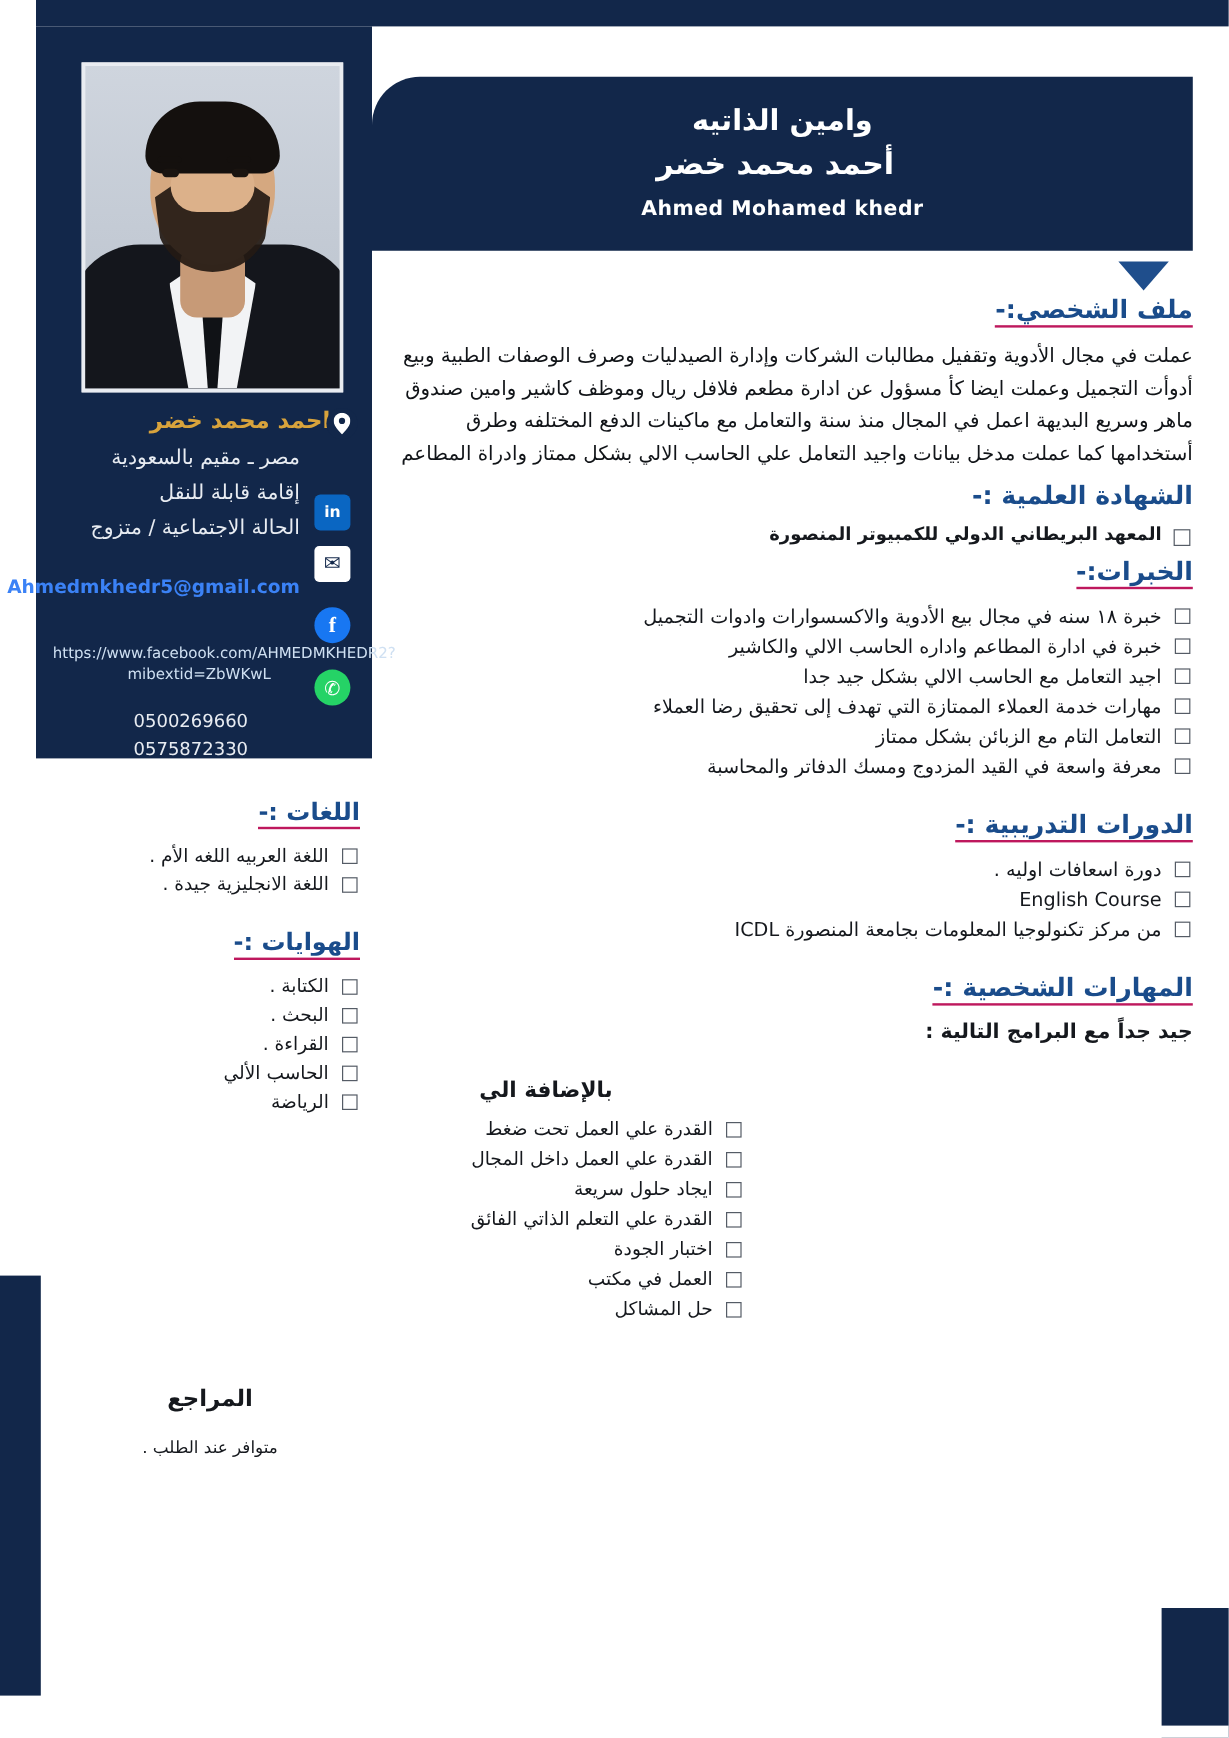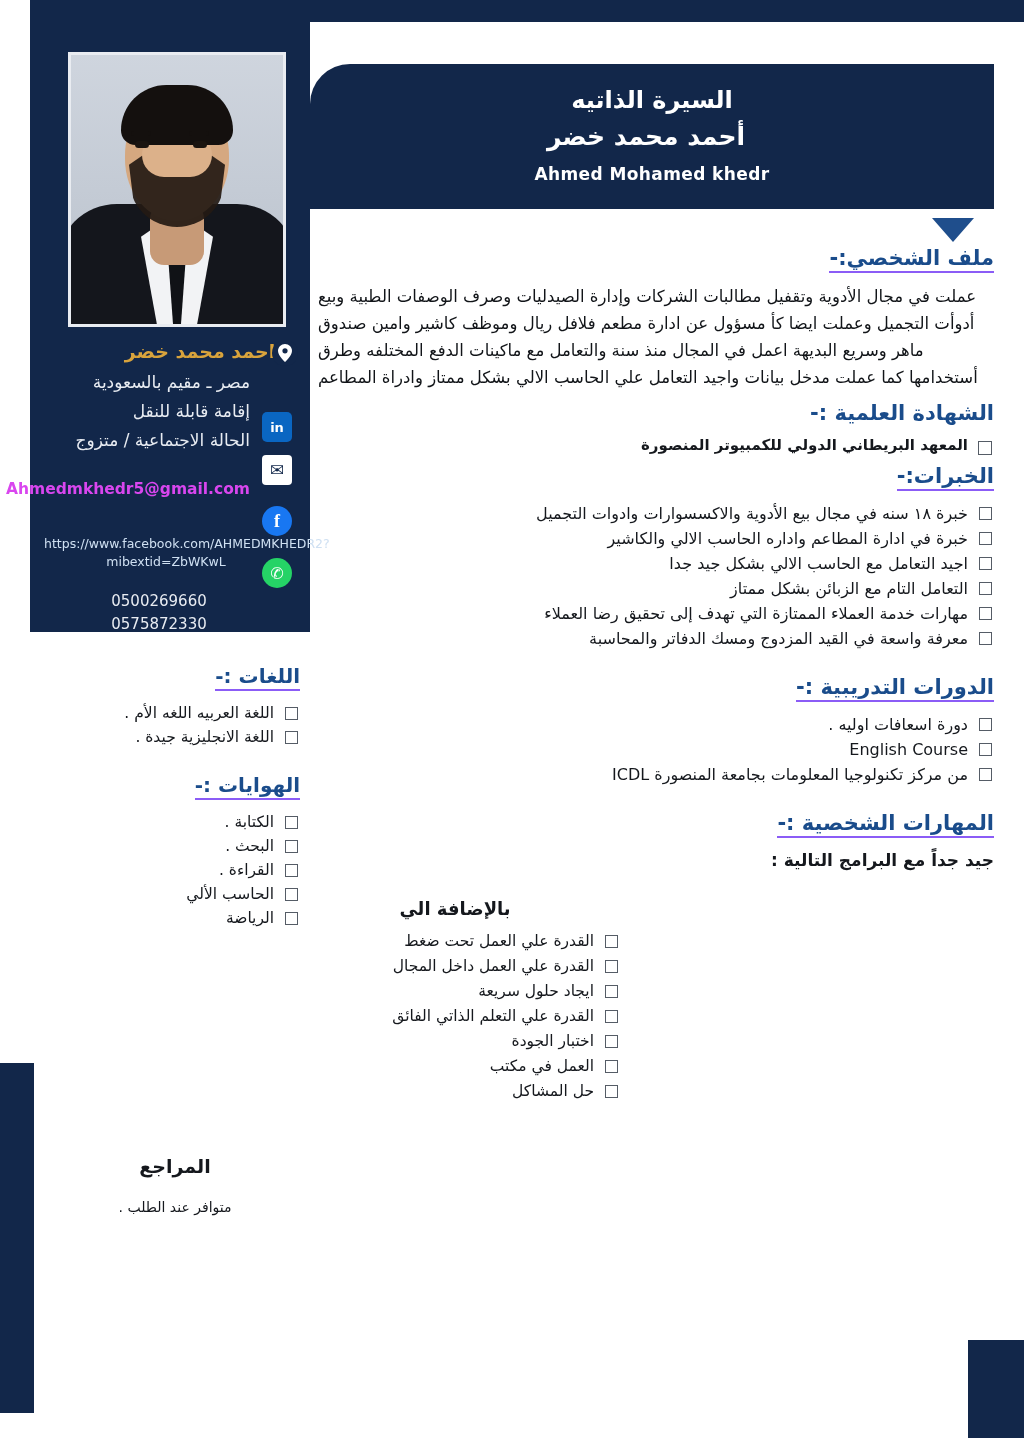--- a/index.html
+++ b/index.html
@@ -114,21 +114,21 @@
   .name-ar {
     position: absolute; left: 30px; top: 318px; width: 280px;
     text-align: center; color: #d8a33c; font-size: 19px; font-weight: bold;
   }
   .left-lines {
     position: absolute; right: 60px; top: 346px; width: 222px;
     text-align: right; color: #e8ecf2; font-size: 17px; line-height: 29px;
   }
   .email-line {
     position: absolute; right: 60px; top: 458px; width: 230px;
-    text-align: right; color: #d946ef; font-size: 15.5px; font-weight: bold;
+    text-align: right; color: #3b82f6; font-size: 15.5px; font-weight: bold;
   }
   .fb-line {
     position: absolute; left: 14px; top: 513px; width: 244px;
     text-align: center; color: #cfe0f2; font-size: 12.5px; line-height: 18px;
     direction: ltr;
   }
   .phones {
     position: absolute; left: 14px; top: 568px; width: 230px;
     text-align: center; color: #e8ecf2; font-size: 15px; line-height: 23px;
     direction: ltr;
@@ -181,30 +181,30 @@
     position: absolute;
     left: 318px; top: 246px;
     width: 676px;
     text-align: right;
   }
   .sec-title {
     color: #1a4c8b;
     font-size: 21px;
     font-weight: bold;
     margin: 0 0 6px 0;
-    border-bottom: 2px solid #8b5cf6;
+    border-bottom: 2px solid #be185d;
     display: inline-block;
     padding-bottom: 1px;
   }
   .sec-title.nounder { border-bottom: none; text-align: right; }
   .profile-text {
     color: #111418;
     font-size: 16.5px;
     line-height: 27px;
-    text-align: left;
+    text-align: right;
     margin: 4px 0 10px 0;
   }
   .bullets { list-style: none; margin: 4px 0 10px 0; padding: 0; }
   .bullets li {
     color: #15181d;
     font-size: 16px;
     line-height: 25px;
     position: relative;
     padding-right: 26px;
   }
@@ -318,41 +318,41 @@
       <path d="M7 0C3.2 0 0 3.1 0 6.9C0 11.6 7 18 7 18s7-6.4 7-11.1C14 3.1 10.8 0 7 0z" fill="#ffffff"></path>
       <circle cx="7" cy="6.8" r="2.6" fill="#12274a"></circle>
     </svg>
   </div>
   <div class="badge li">in</div>
   <div class="badge mail">✉</div>
   <div class="badge fb">f</div>
   <div class="badge wa">✆</div>
 
   <div class="header-band">
-    <div class="h-title">السيرة الذاتيه</div>
+    <div class="h-title">وامين الذاتيه</div>
     <div class="h-name-ar">أحمد محمد خضر</div>
     <div class="h-name-en">Ahmed Mohamed khedr</div>
   </div>
   <div class="tri"></div>
 
   <div class="right-col">
 
     <h2 class="sec-title">ملف الشخصي:-</h2>
     <p class="profile-text">عملت في مجال الأدوية وتقفيل مطالبات الشركات وإدارة الصيدليات وصرف الوصفات الطبية وبيع أدوأت التجميل وعملت ايضا كأ مسؤول عن ادارة مطعم فلافل ريال وموظف كاشير وامين صندوق ماهر وسريع البديهة اعمل في المجال منذ سنة والتعامل مع ماكينات الدفع المختلفه وطرق أستخدامها  كما عملت مدخل بيانات واجيد التعامل علي الحاسب الالي بشكل ممتاز وادراة المطاعم</p>
 
     <h2 class="sec-title nounder">الشهادة العلمية :-</h2>
     <div class="edu-line">المعهد البريطاني الدولي للكمبيوتر المنصورة</div>
 
     <h2 class="sec-title">الخبرات:-</h2>
     <ul class="bullets">
       <li>خبرة ١٨ سنه في مجال بيع الأدوية والاكسسوارات وادوات التجميل</li>
       <li>خبرة في ادارة المطاعم واداره الحاسب الالي والكاشير</li>
       <li>اجيد التعامل مع الحاسب الالي بشكل جيد جدا</li>
+      <li>مهارات خدمة العملاء الممتازة التي تهدف إلى تحقيق رضا العملاء</li>
       <li>التعامل التام مع الزبائن بشكل ممتاز</li>
-      <li>مهارات خدمة العملاء الممتازة التي تهدف إلى تحقيق رضا العملاء</li>
       <li>معرفة واسعة في القيد المزدوج ومسك الدفاتر والمحاسبة</li>
     </ul>
 
     <div class="s-gap"></div>
 
     <h2 class="sec-title">الدورات التدريبية :-</h2>
     <ul class="bullets">
       <li>دورة اسعافات اوليه .</li>
       <li>English Course</li>
       <li>من مركز تكنولوجيا المعلومات بجامعة المنصورة ICDL</li>

